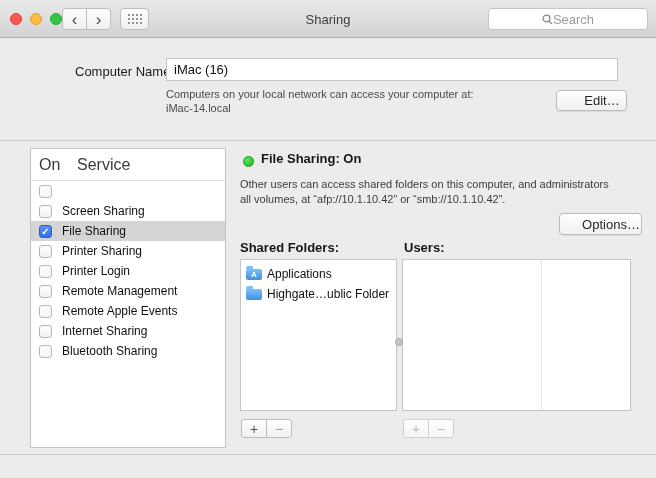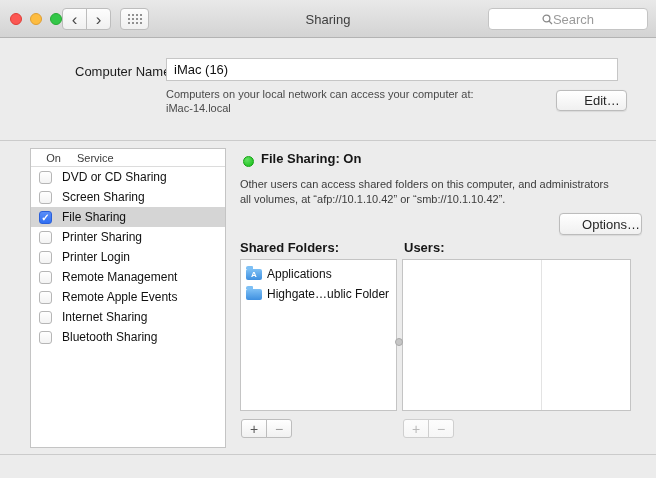--- a/index.html
+++ b/index.html
@@ -80,22 +80,22 @@
   .divider { position:absolute; left:0; right:0; height:1px; background:#cbcbcb; }
   .divider.top    { top:140px; }
   .divider.bottom { top:454px; }
 
   
   .service-list {
     position:absolute; left:30px; top:148px; width:196px; height:300px;
     background:#fff; border:1px solid #c4c4c4;
   }
   .service-header {
-    height:18px; border-bottom:1px solid #dcdcdc;
-    display:flex; align-items:center; font-size:11px; color:#3c3c3c;text-align:right;
+    height:32px; border-bottom:1px solid #dcdcdc;
+    display:flex; align-items:center; font-size:16px; color:#3c3c3c;
   }
   .col-on { padding-left:8px; width:30px; }
   .col-service { padding-left:16px; }
 
   .srow { height:20px; display:flex; align-items:center; padding-left:8px; font-size:12px; color:#111; }
   .srow.selected { background:var(--selection-gray,#d5d5d5); }
   .cb {
     width:13px; height:13px; flex:none; margin-right:10px;
     border:1px solid #b6b6b6; border-radius:3px;
     background:linear-gradient(#ffffff,#f3f3f3);
@@ -218,21 +218,20 @@
 <div class="divider top"></div>
 
 <div class="service-list">
   <div class="service-header">
     <span class="col-on">On</span>
     <span class="col-service">Service</span>
   </div>
 
   <div class="srow">
     <span class="cb"></span>
-    <span>DVD or CD Sharing</span>
   </div>
   <div class="srow">
     <span class="cb"></span>
     <span>Screen Sharing</span>
   </div>
   <div class="srow selected">
     <span class="cb checked"></span>
     <span>File Sharing</span>
   </div>
   <div class="srow">

